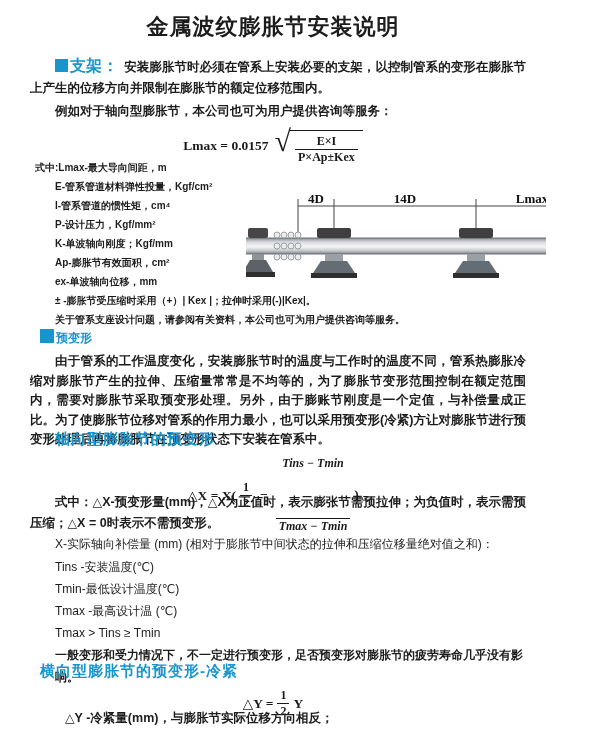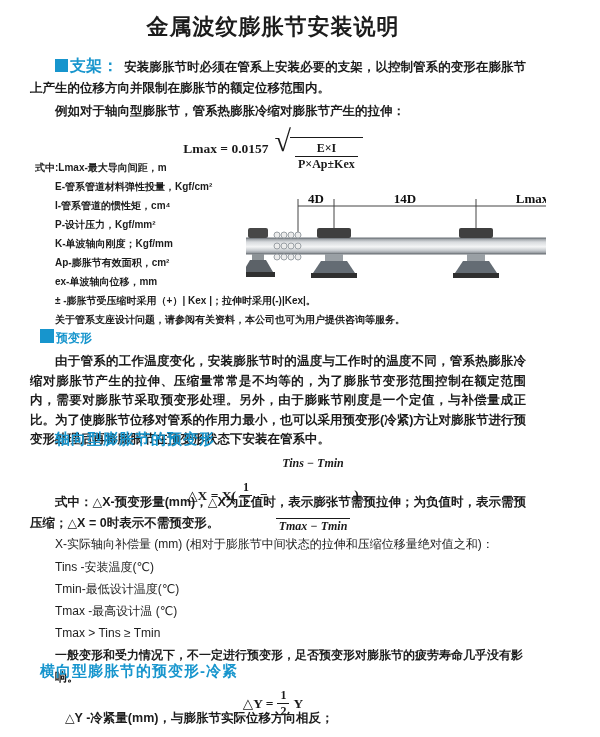--- a/index.html
+++ b/index.html
@@ -48,38 +48,38 @@
     display: flex; justify-content: center; align-items: center;
     font-family: "Liberation Serif", "DejaVu Serif", serif;
     font-weight: bold; font-size: 13.5px; color: #1a1a1a;
   }
   .frm-row .gap { margin: 0 4px; }
   .stack { display: inline-flex; flex-direction: column; text-align: center; font-size: 12px; line-height: 1.25; }
   .stack .bot { border-top: 1px solid #1a1a1a; }
   .stack .top, .stack .bot { padding: 0 3px; }
   .radical { display: inline-flex; align-items: flex-start; margin-left: 6px; }
   .rad-glyph { font-size: 30px; line-height: 30px; font-weight: normal; margin-right: -1px; }
-  .radicand { border-top: 1.6px solid #1a1a1a; padding: 2px 5px 0 5px; margin-top: 11px; }
+  .radicand { border-top: 1.6px solid #1a1a1a; padding: 2px 5px 0 5px; margin-top: 4px; }
   
   .defs { left: 35px; top: 158px; font-size: 10px; line-height: 19px; font-weight: 600; }
   .defs .d-line { white-space: nowrap; }
   .defs .ind { padding-left: 20px; }
   .plain { font-weight: normal; }
   .sym-line { font-size: 12px; line-height: 22px; }
 </style>
 </head>
 <body>
 
 <div class="page">
 
   <div class="abs title">金属波纹膨胀节安装说明</div>
 
   <p class="abs para bold indent" style="top:55px;"><span class="sq"></span><span class="inline-head">支架：</span><span>安装膨胀节时必须在管系上安装必要的支架，以控制管系的变形在膨胀节上产生的位移方向并限制在膨胀节的额定位移范围内。</span></p>
 
-  <p class="abs para bold indent" style="top:101px;">例如对于轴向型膨胀节，管系热膨胀冷缩对膨胀节产生的拉伸：</p>
+  <p class="abs para bold indent" style="top:101px;">例如对于轴向型膨胀节，本公司也可为用户提供咨询等服务：</p>
 
   <div class="abs frm-row" style="top:126px;">
     <span>Lmax = 0.0157</span>
     <span class="radical">
       <span class="rad-glyph">√</span>
       <span class="radicand">
         <span class="stack">
           <span class="top">E×I</span>
           <span class="bot">P×Ap±Kex</span>
         </span>

